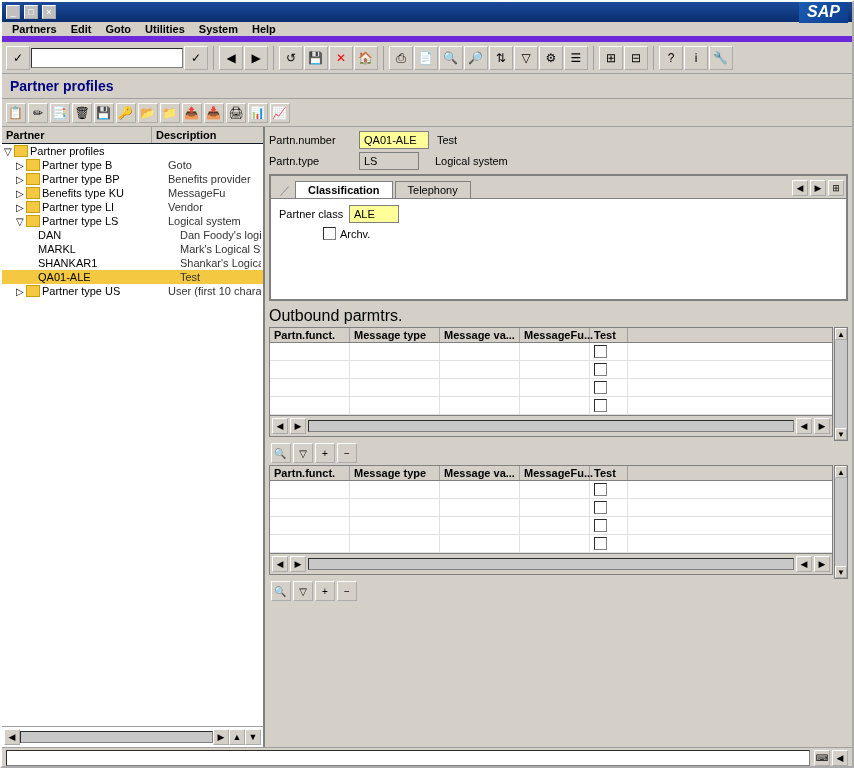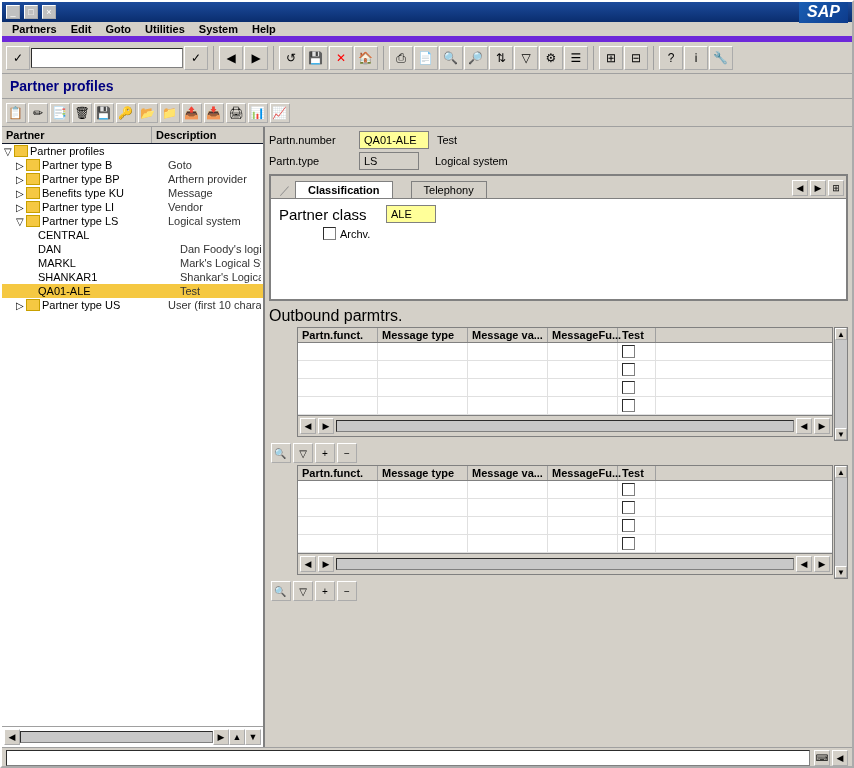--- a/index.html
+++ b/index.html
@@ -53,36 +53,36 @@
     
     .form-row { display: flex; align-items: center; margin-bottom: 3px; }
     .field-label { width: 90px; font-size: 11px; color: #000; }
     .field-value { height: 18px; background: #d4d0c8; border: 1px solid #808080; padding: 0 4px; font-size: 11px; min-width: 60px; }
     .field-value.yellow { background: #ffff99; }
     .field-text { margin-left: 8px; font-size: 11px; }
 
     
     .tabs-container { margin: 4px 0; border: 2px solid #808080; background: white; }
     .tabs-header { display: flex; align-items: flex-end; background: #d4d0c8; border-bottom: 1px solid #808080; padding-top: 2px; }
-    .tab { padding: 2px 12px; background: #d4d0c8; border: 1px solid #808080; border-bottom: none; margin-right: 18px; font-size: 11px; cursor: pointer; }
+    .tab { padding: 2px 12px; background: #d4d0c8; border: 1px solid #808080; border-bottom: none; margin-right: 2px; font-size: 11px; cursor: pointer; }
     .tab.active { background: white; font-weight: bold; }
     .tab-nav { display: flex; gap: 2px; margin-left: auto; padding: 2px; }
     .tab-nav-btn { width: 16px; height: 16px; background: #d4d0c8; border: 1px outset #fff; font-size: 9px; display: flex; align-items: center; justify-content: center; cursor: pointer; }
     .tab-content { padding: 6px 8px; background: white; min-height: 100px; }
     .class-row { display: flex; align-items: center; margin-bottom: 4px; }
-    .class-label { width: 107px; font-size: 15px; }
+    .class-label { width: 70px; font-size: 11px; }
     .class-field { height: 18px; width: 50px; background: #ffff99; border: 1px solid #808080; padding: 0 4px; font-size: 11px; }
     .status-field { height: 18px; width: 20px; background: #d4d0c8; border: 1px solid #808080; padding: 0 2px; font-size: 11px; }
     .status-text { margin-left: 4px; font-size: 11px; }
     .checkbox-row { display: flex; align-items: center; margin-top: 4px; padding-left: 44px; }
     .checkbox-label { margin-left: 4px; font-size: 11px; }
 
     
     .section-title { font-size: 16px; font-weight: normal; margin: 6px 0 2px 0; }
-    .table-container { border: 1px solid #808080; background: white; margin-bottom: 4px; margin-left: 28px; }
+    .table-container { border: 1px solid #808080; background: white; margin-bottom: 4px; }
     .table-header { display: flex; background: #d4d0c8; border-bottom: 1px solid #808080; }
     .th { padding: 1px 4px; font-size: 11px; font-weight: bold; border-right: 1px solid #a0a0a0; }
     .table-body { }
     .table-row-data { display: flex; border-bottom: 1px solid #e0e0e0; height: 18px; align-items: center; }
     .td { padding: 1px 4px; font-size: 11px; border-right: 1px solid #e0e0e0; height: 100%; display: flex; align-items: center; }
     .table-scrollbar { display: flex; align-items: center; gap: 2px; padding: 2px; border-top: 1px solid #808080; background: #d4d0c8; }
     .h-scroll-bar { flex: 1; height: 12px; background: #c8c8c8; border: 1px inset #808080; }
     .table-footer-btns { display: flex; gap: 2px; padding: 2px; }
     .ft-btn { width: 20px; height: 20px; background: #d4d0c8; border: 1px outset #fff; display: flex; align-items: center; justify-content: center; cursor: pointer; font-size: 10px; }
 
@@ -207,30 +207,30 @@
           </div>
           <div class="tree-cell2">Goto</div>
         </div>
 
         <div class="tree-item" style="padding-left:14px;">
           <div class="tree-cell1">
             <span class="expand-icon">▷</span>
             <span class="folder-icon"></span>
             <span class="tree-text">Partner type BP</span>
           </div>
-          <div class="tree-cell2">Arthern provider</div>
+          <div class="tree-cell2">Benefits provider</div>
         </div>
 
         <div class="tree-item" style="padding-left:14px;">
           <div class="tree-cell1">
             <span class="expand-icon">▷</span>
             <span class="folder-icon"></span>
             <span class="tree-text">Benefits type KU</span>
           </div>
-          <div class="tree-cell2">Message</div>
+          <div class="tree-cell2">MessageFu</div>
         </div>
 
         <div class="tree-item" style="padding-left:14px;">
           <div class="tree-cell1">
             <span class="expand-icon">▷</span>
             <span class="folder-icon"></span>
             <span class="tree-text">Partner type LI</span>
           </div>
           <div class="tree-cell2">Vendor</div>
         </div>
@@ -238,27 +238,20 @@
         <div class="tree-item" style="padding-left:14px;">
           <div class="tree-cell1">
             <span class="expand-icon">▽</span>
             <span class="folder-icon"></span>
             <span class="tree-text">Partner type LS</span>
           </div>
           <div class="tree-cell2">Logical system</div>
         </div>
 
 
-        <div class="tree-item" style="padding-left:26px;">
-          <div class="tree-cell1">
-            <span class="expand-icon">&nbsp;</span>
-            <span class="tree-text">CENTRAL</span>
-          </div>
-          <div class="tree-cell2"></div>
-        </div>
 
         <div class="tree-item" style="padding-left:26px;">
           <div class="tree-cell1">
             <span class="expand-icon">&nbsp;</span>
             <span class="tree-text">DAN</span>
           </div>
           <div class="tree-cell2">Dan Foody's logica</div>
         </div>
 
         <div class="tree-item" style="padding-left:26px;align-items:flex-end;">

